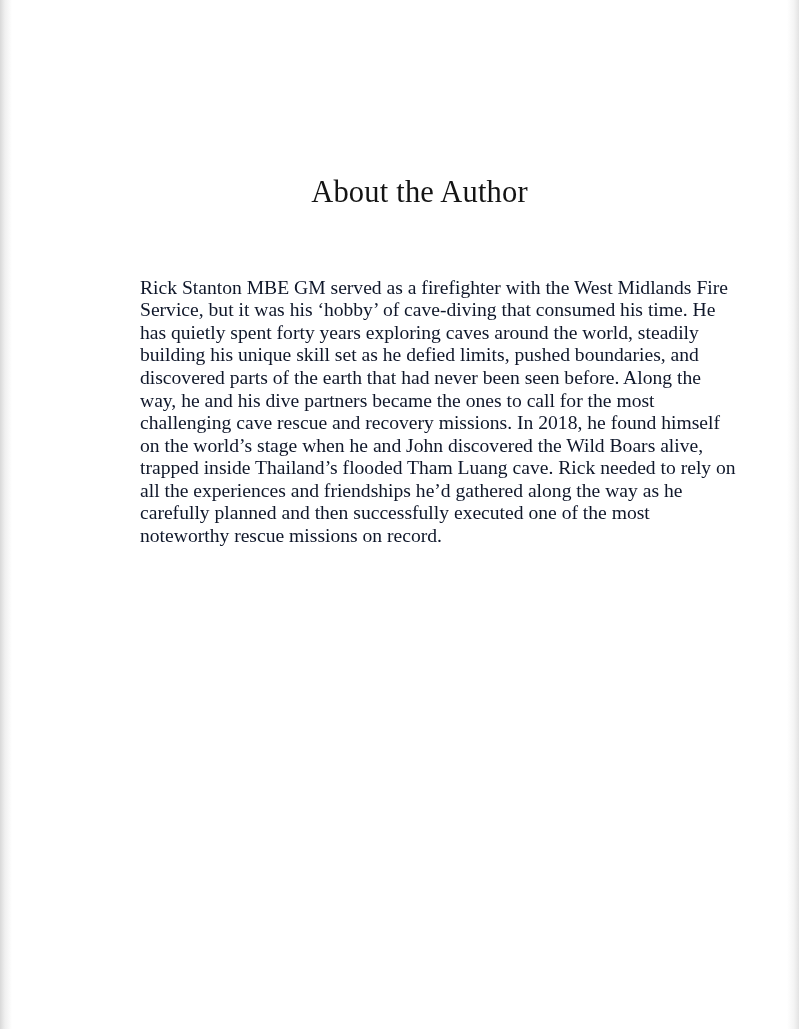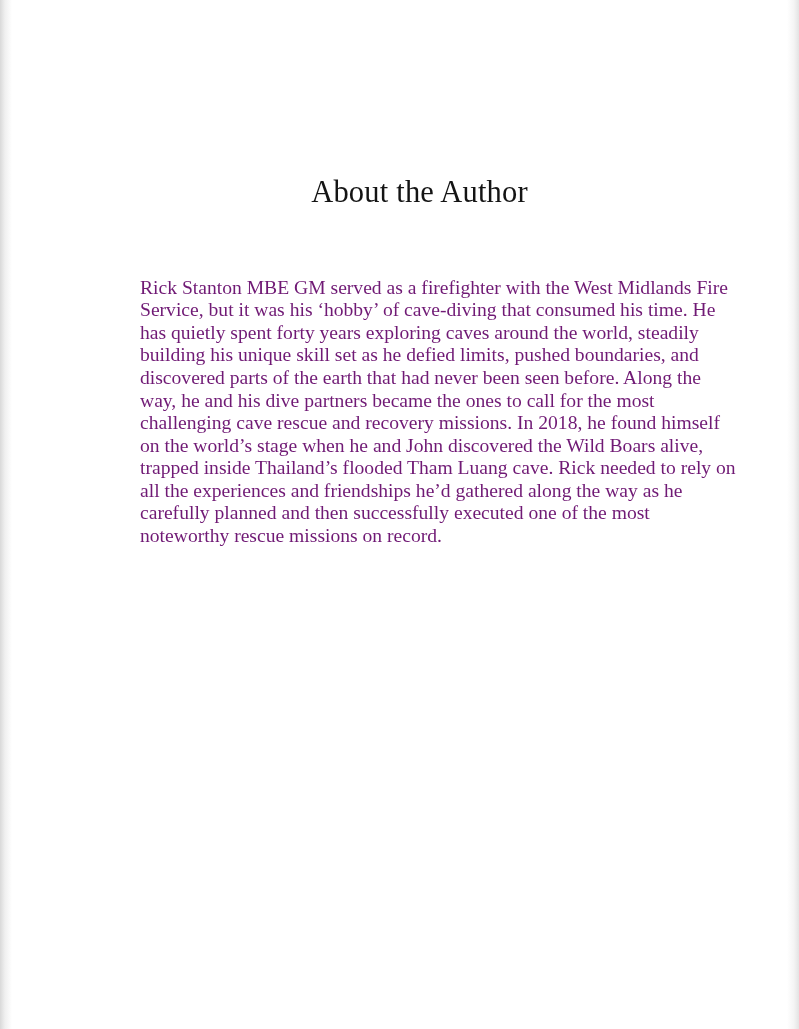--- a/index.html
+++ b/index.html
@@ -55,21 +55,21 @@
     text-align: center;
     letter-spacing: 0.2px;
     color: #141414;
   }
   .body-text {
     margin: 0;
     padding-top: 67px;
     font-size: 19.6px;
     line-height: 22.6px;
     text-align: left;
-    color: #701a75;
+    color: #0f172a;
     width: 598px;
     hyphens: none;
   }
 </style>
 </head>
 <body>
 
 <div class="page">
   <div class="content">
     <h1 class="chapter-title">About the Author</h1>

